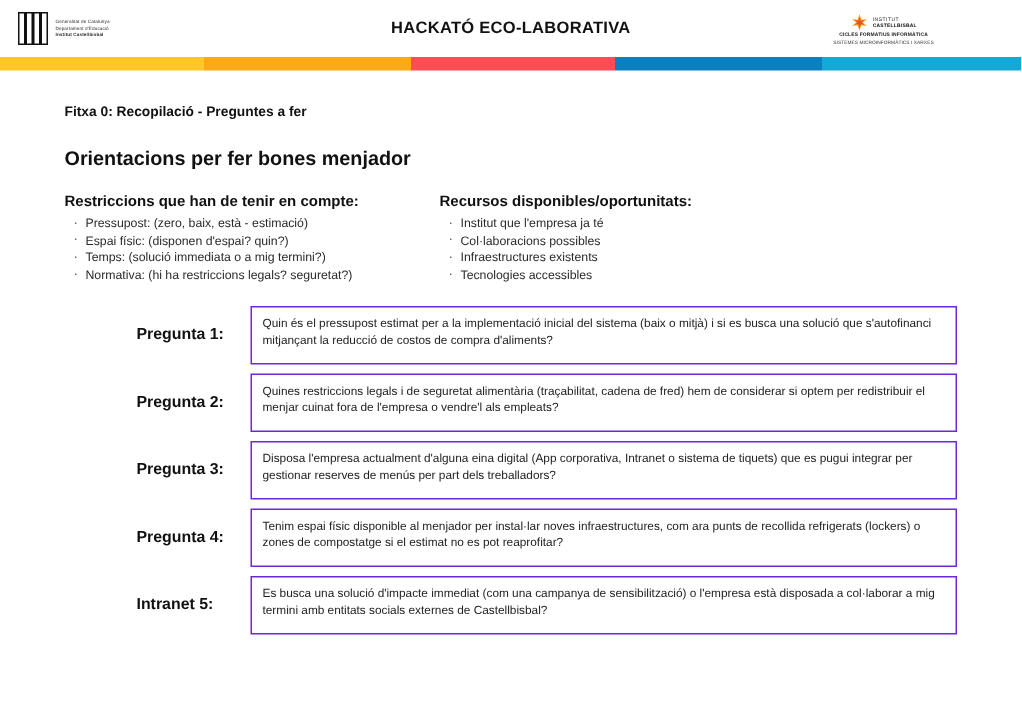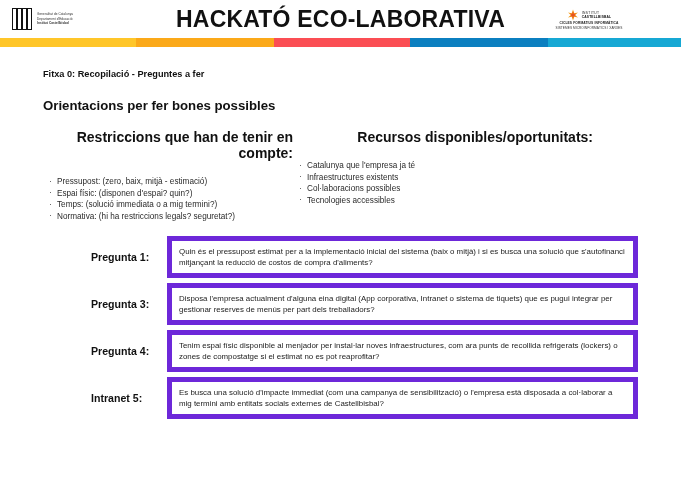--- a/index.html
+++ b/index.html
@@ -59,21 +59,21 @@
     color: #2b2b2b;
     letter-spacing: 0.08px;
     white-space: nowrap;
   }
   .gencat-text .l1 { font-weight: 400; }
   .gencat-text .l2 { font-weight: 400; }
   .gencat-text .l3 { font-weight: 700; }
 
   
   .header-title {
-    font-size: 23px;
+    font-size: 11px;
     font-weight: bold;
     letter-spacing: 0.2px;
     color: #111;
     text-align: center;
     flex: 1 1 auto;
   }
 
   
   .logo-right {
     width: 160px;
@@ -140,25 +140,24 @@
     color: #111;
   }
 
   .two-cols {
     margin-top: 16px;
     display: flex;
   }
   .col-left { width: 250px; }
   .col-right { width: 300px; }
   .col-head {
-    font-size: 14px;
-    font-weight: bold;
-    color: #111;
-    margin-bottom: 15px;
-    text-align: right;
+    font-size: 10px;
+    font-weight: bold;
+    color: #111;
+    margin-bottom: 3px;
   }
   ul.bullets {
     list-style: none;
     margin: 0;
     padding: 0 0 0 14px;
   }
   ul.bullets li {
     position: relative;
     font-size: 8.2px;
     line-height: 11.6px;
@@ -189,21 +188,21 @@
     flex: 0 0 76px;
     font-size: 10.6px;
     font-weight: bold;
     color: #111;
     padding-right: 6px;
     box-sizing: border-box;
     text-align: left;
   }
   .q-box {
     flex: 1 1 auto;
-    border: 5px solid #6d28d9;
+    border: 1px solid #6d28d9;
     background: #ffffff;
     min-height: 39px;
     padding: 5px 7px 5px 7px;
     box-sizing: border-box;
     font-size: 7.9px;
     line-height: 11px;
     color: #222;
   }
 </style>
 </head>
@@ -248,53 +247,57 @@
   <span style="background: rgb(255, 198, 41); width: 136px;"></span>
   <span style="background: rgb(251, 169, 25); width: 138px;"></span>
   <span style="background: rgb(251, 78, 84); width: 136px;"></span>
   <span style="background: rgb(11, 127, 192); width: 138px;"></span>
   <span style="background: rgb(22, 168, 212); width: 133px;"></span>
 </div>
 
 <div class="content">
 
   <div class="fitxa-title">Fitxa 0: Recopilació - Preguntes a fer</div>
-  <div class="section-title">Orientacions per fer bones possibles</div>
+  <div class="section-title">Orientacions per fer bones menjador</div>
 
   <div class="two-cols">
 
     <div class="col-left">
       <div class="col-head">Restriccions que han de tenir en compte:</div>
       <ul class="bullets">
-        <li>Pressupost: (zero, baix, mitjà - estimació)</li>
+        <li>Pressupost: (zero, baix, està - estimació)</li>
         <li>Espai físic: (disponen d'espai? quin?)</li>
         <li>Temps: (solució immediata o a mig termini?)</li>
         <li>Normativa: (hi ha restriccions legals? seguretat?)</li>
       </ul>
     </div>
 
     <div class="col-right">
       <div class="col-head">Recursos disponibles/oportunitats:</div>
       <ul class="bullets">
-        <li>Catalunya que l'empresa ja té</li>
+        <li>Institut que l'empresa ja té</li>
+        <li>Col·laboracions possibles</li>
         <li>Infraestructures existents</li>
-        <li>Col·laboracions possibles</li>
         <li>Tecnologies accessibles</li>
       </ul>
     </div>
 
   </div>
 
   <div class="questions">
 
     <div class="q-row">
       <div class="q-label">Pregunta 1:</div>
       <div class="q-box">Quin és el pressupost estimat per a la implementació inicial del sistema (baix o mitjà) i si es busca una solució que s'autofinanci mitjançant la reducció de costos de compra d'aliments?</div>
     </div>
 
+    <div class="q-row">
+      <div class="q-label">Pregunta 2:</div>
+      <div class="q-box">Quines restriccions legals i de seguretat alimentària (traçabilitat, cadena de fred) hem de considerar si optem per redistribuir el menjar cuinat fora de l'empresa o vendre'l als empleats?</div>
+    </div>
 
     <div class="q-row">
       <div class="q-label">Pregunta 3:</div>
       <div class="q-box">Disposa l'empresa actualment d'alguna eina digital (App corporativa, Intranet o sistema de tiquets) que es pugui integrar per gestionar reserves de menús per part dels treballadors?</div>
     </div>
 
     <div class="q-row">
       <div class="q-label">Pregunta 4:</div>
       <div class="q-box">Tenim espai físic disponible al menjador per instal·lar noves infraestructures, com ara punts de recollida refrigerats (lockers) o zones de compostatge si el estimat no es pot reaprofitar?</div>
     </div>

